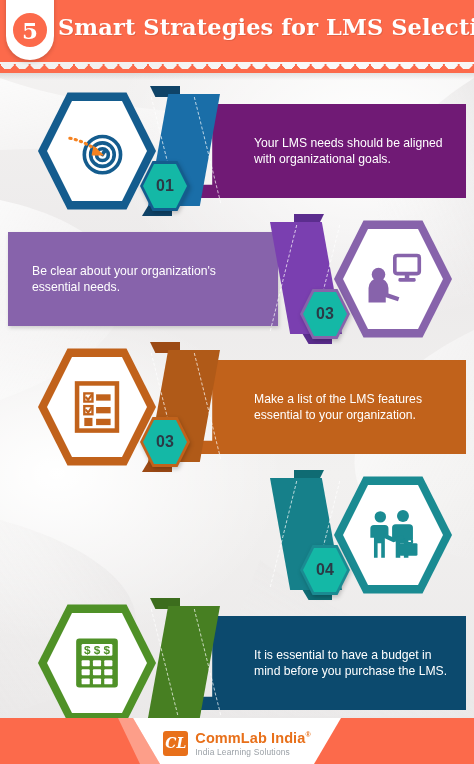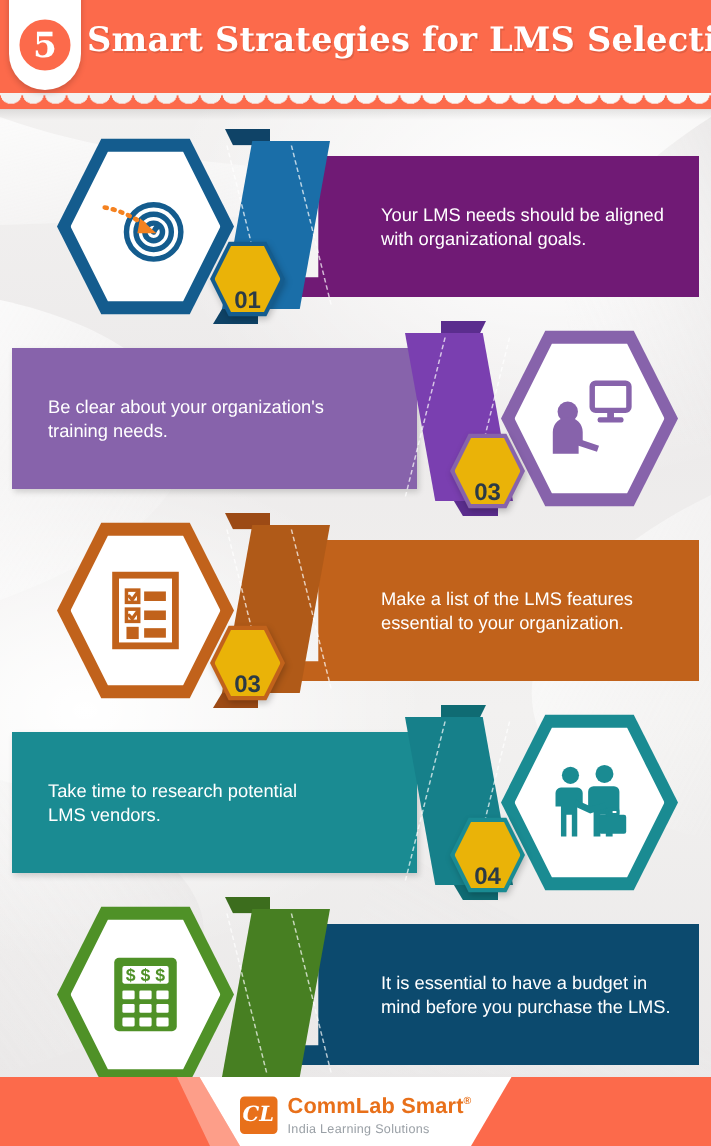--- a/index.html
+++ b/index.html
@@ -59,23 +59,23 @@
   .hex-icon{position:absolute;inset:0;display:flex;align-items:center;justify-content:center;}
   .hex-icon svg{width:58px;height:58px;display:block;}
 
   
   .numhex{position:absolute;width:50px;height:52px;z-index:9;top:72px;
      filter:drop-shadow(1px 2px 2px rgba(0,0,0,.22));}
   .row.left  .numhex{left:140px;}
   .row.right .numhex{right:124px;}
   .numhex .nh-o{position:absolute;inset:0;
      clip-path:polygon(25% 2%,75% 2%,100% 50%,75% 98%,25% 98%,0% 50%);}
-  .numhex .nh-i{position:absolute;left:3px;top:3px;right:3px;bottom:3px;background:#eab308;
+  .numhex .nh-i{position:absolute;left:3px;top:3px;right:3px;bottom:3px;background:#14b8a6;
      clip-path:polygon(25% 2%,75% 2%,100% 50%,75% 98%,25% 98%,0% 50%);
-     display:flex;align-items:flex-end;justify-content:center;}
+     display:flex;align-items:center;justify-content:center;}
   .numhex span{font-size:16px;font-weight:700;color:#2b3a46;line-height:1;}
 
   
   .fold{position:absolute;top:6px;width:72px;height:112px;z-index:5;}
   .row.left  .fold{left:148px;}
   .row.right .fold{right:132px;}
   .fold .f-dark{position:absolute;inset:0;}
   .row.left  .fold .f-dark{clip-path:polygon(28% 0%,100% 0%,72% 100%,0% 100%);}
   .row.right .fold .f-dark{clip-path:polygon(0% 0%,72% 0%,100% 100%,28% 100%);}
   .fold .stitch{position:absolute;top:3px;bottom:3px;width:0;
@@ -183,21 +183,21 @@
           <div class="nh-o" style="background:#145c8e"></div>
           <div class="nh-i">
             <span>01</span>
           </div>
         </div>
       </div>
       <div class="row right" style="top: 216px;">
         <div class="tab t-top" style="background:#5b2d8e"></div>
         <div class="tab t-bot" style="background:#5b2d8e"></div>
         <div class="panel" style="background:#8763ab">
-          <div class="panel-text">Be clear about your organization's training needs.</div>
+          <div class="panel-text">Be clear about your organization's essential needs.</div>
         </div>
         <div class="fold">
           <div class="f-dark" style="background:#7a3fb0"></div>
           <div class="stitch s1"></div>
           <div class="stitch s2"></div>
         </div>
         <div class="hexwrap">
           <div class="hex-outer" style="background:#8763ab"></div>
           <div class="hex-inner"></div>
           <div class="hex-icon">
@@ -256,23 +256,20 @@
         <div class="numhex">
           <div class="nh-o" style="background:#c1621b"></div>
           <div class="nh-i">
             <span>03</span>
           </div>
         </div>
       </div>
       <div class="row right" style="top: 472px;">
         <div class="tab t-top" style="background:#0f6b73"></div>
         <div class="tab t-bot" style="background:#0f6b73"></div>
-        <div class="panel" style="background:#1a8b92">
-          <div class="panel-text">Take time to research potential LMS vendors.</div>
-        </div>
         <div class="fold">
           <div class="f-dark" style="background:#16808a"></div>
           <div class="stitch s1"></div>
           <div class="stitch s2"></div>
         </div>
         <div class="hexwrap">
           <div class="hex-outer" style="background:#1a8b92"></div>
           <div class="hex-inner"></div>
           <div class="hex-icon">
             <svg viewBox="0 0 64 64">
@@ -336,19 +333,19 @@
     <path d="M133 0 L 160 46 L 314 46 L 341 0 L 474 0 L 474 -2 L 0 -2 L 0 0 Z" fill="none"></path>
     <path d="M133 0 L 341 0 L 314 46 L 160 46 Z" fill="#ffffff"></path>
     <path d="M133 0 L 160 46 L 140 46 L 118 0 Z" fill="#ffffff" opacity=".35"></path>
   </svg>
   <div class="logo">
     <div class="logo-mark">
       <span>CL</span>
     </div>
     <div class="logo-txt">
       <div class="logo-name">
-        <span>CommLab Smart</span><sup>®</sup>
+        <span>CommLab India</span><sup>®</sup>
       </div>
       <div class="logo-tag">India Learning Solutions</div>
     </div>
   </div>
 
 </div>
 
 </body></html>

